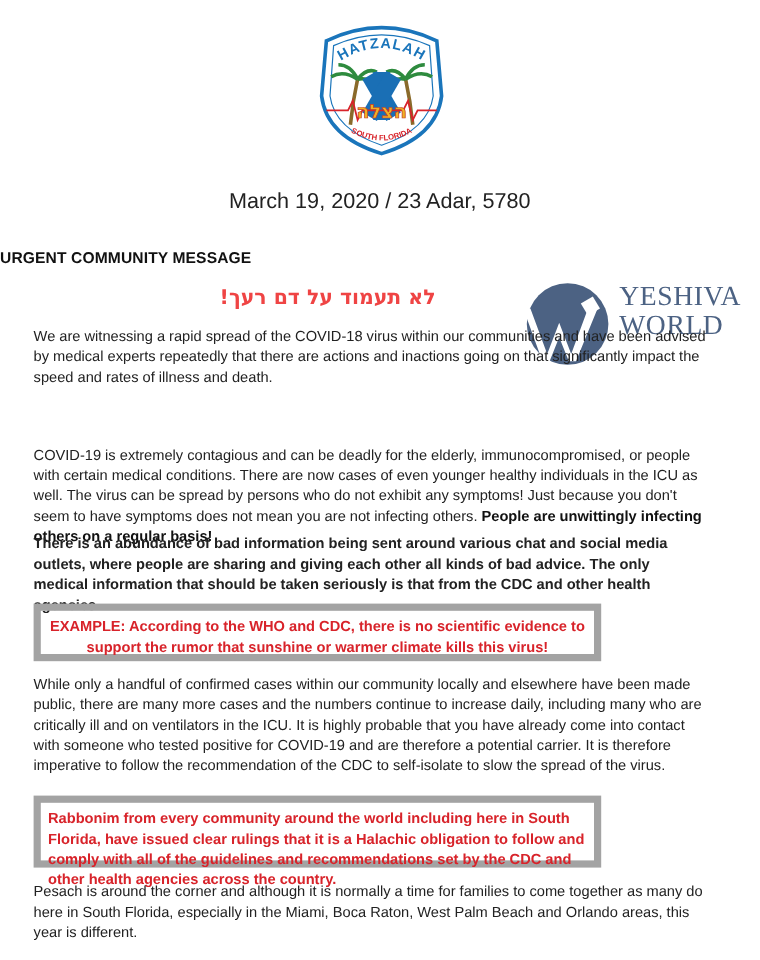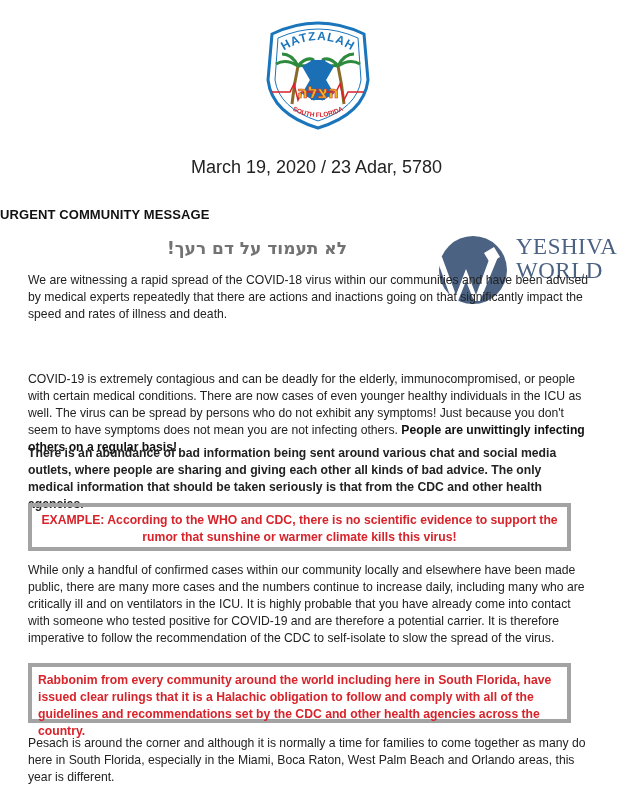--- a/index.html
+++ b/index.html
@@ -3,35 +3,35 @@
   <meta charset="utf-8">
   <style>
     * { box-sizing: border-box; margin: 0; padding: 0; }
     html, body { width: 633px; height: 800px; background: #ffffff; overflow: hidden; }
     body { position: relative; font-family: "Liberation Sans", sans-serif; color: #222; }
 
     .logo { position: absolute; left: 256px; top: 14px; width: 124px; height: 118px; }
 
     .date { position: absolute; left: 0; width: 633px; top: 157px; text-align: center; font-size: 18px; color: #222; }
     .headline { position: absolute; left: 0; width: 633px; top: 207px; text-align: left; font-size: 13px; font-weight: bold; color: #111; letter-spacing: 0.1px; }
-    .hebrew { position: absolute; left: 0; width: 514px; top: 238px; text-align: center; font-size: 17px; font-weight: bold; color: #737373; direction: rtl; font-family: "DejaVu Sans", sans-serif; }
+    .hebrew { position: absolute; left: 16px; width: 514px; top: 238px; text-align: center; font-size: 17px; font-weight: bold; color: #ef4444; direction: rtl; font-family: "DejaVu Sans", sans-serif; }
 
     .yww { position: absolute; left: 436px; top: 195px; width: 197px; height: 80px; margin-top: 36px; }
     .yww-mark { position: absolute; left: 2px; top: 4px; width: 70px; height: 70px; }
     .yww-text { position: absolute; left: 80px; top: 4px; font-family: "Liberation Serif", serif; color: #4c6283; font-size: 23px; line-height: 23.5px; letter-spacing: 0.5px; }
 
     .para { position: absolute; left: 28px; width: 560px; font-size: 12.2px; line-height: 17px; color: #222; }
     .para b { color: #111; }
     .p1 { top: 272px; }
     .p2 { top: 342px; margin-top: 29px; }
     .p3 { top: 445px; font-weight: bold; }
     .p4 { top: 562px; }
     .p5 { top: 735px; }
 
-    .alert-box { position: absolute; left: 28px; width: 543px; border: 4px solid #a3a3a3; color: #d8232a; font-weight: bold; font-size: 12.2px; line-height: 17px; }
+    .alert-box { position: absolute; left: 28px; width: 473px; border: 6px solid #a3a3a3; color: #d8232a; font-weight: bold; font-size: 12.2px; line-height: 17px; }
     .box1 { top: 503px; height: 48px; text-align: center; padding-top: 5px; }
     .box2 { top: 663px; height: 60px; padding: 5px 8px 0 6px; }
   </style>
 </head>
 <body>
 
 <div class="logo">
   <svg width="124" height="118" viewBox="0 0 124 118">
     <path d="M16 20 Q62 -2 108 20 L112 66 Q108 100 62 114 Q16 100 12 66 Z" fill="#fff" stroke="#1a75bb" stroke-width="3"></path>
     <path d="M22 24 Q62 6 102 24 L105 66 Q101 94 62 107 Q23 94 19 66 Z" fill="none" stroke="#1a75bb" stroke-width="1"></path>

